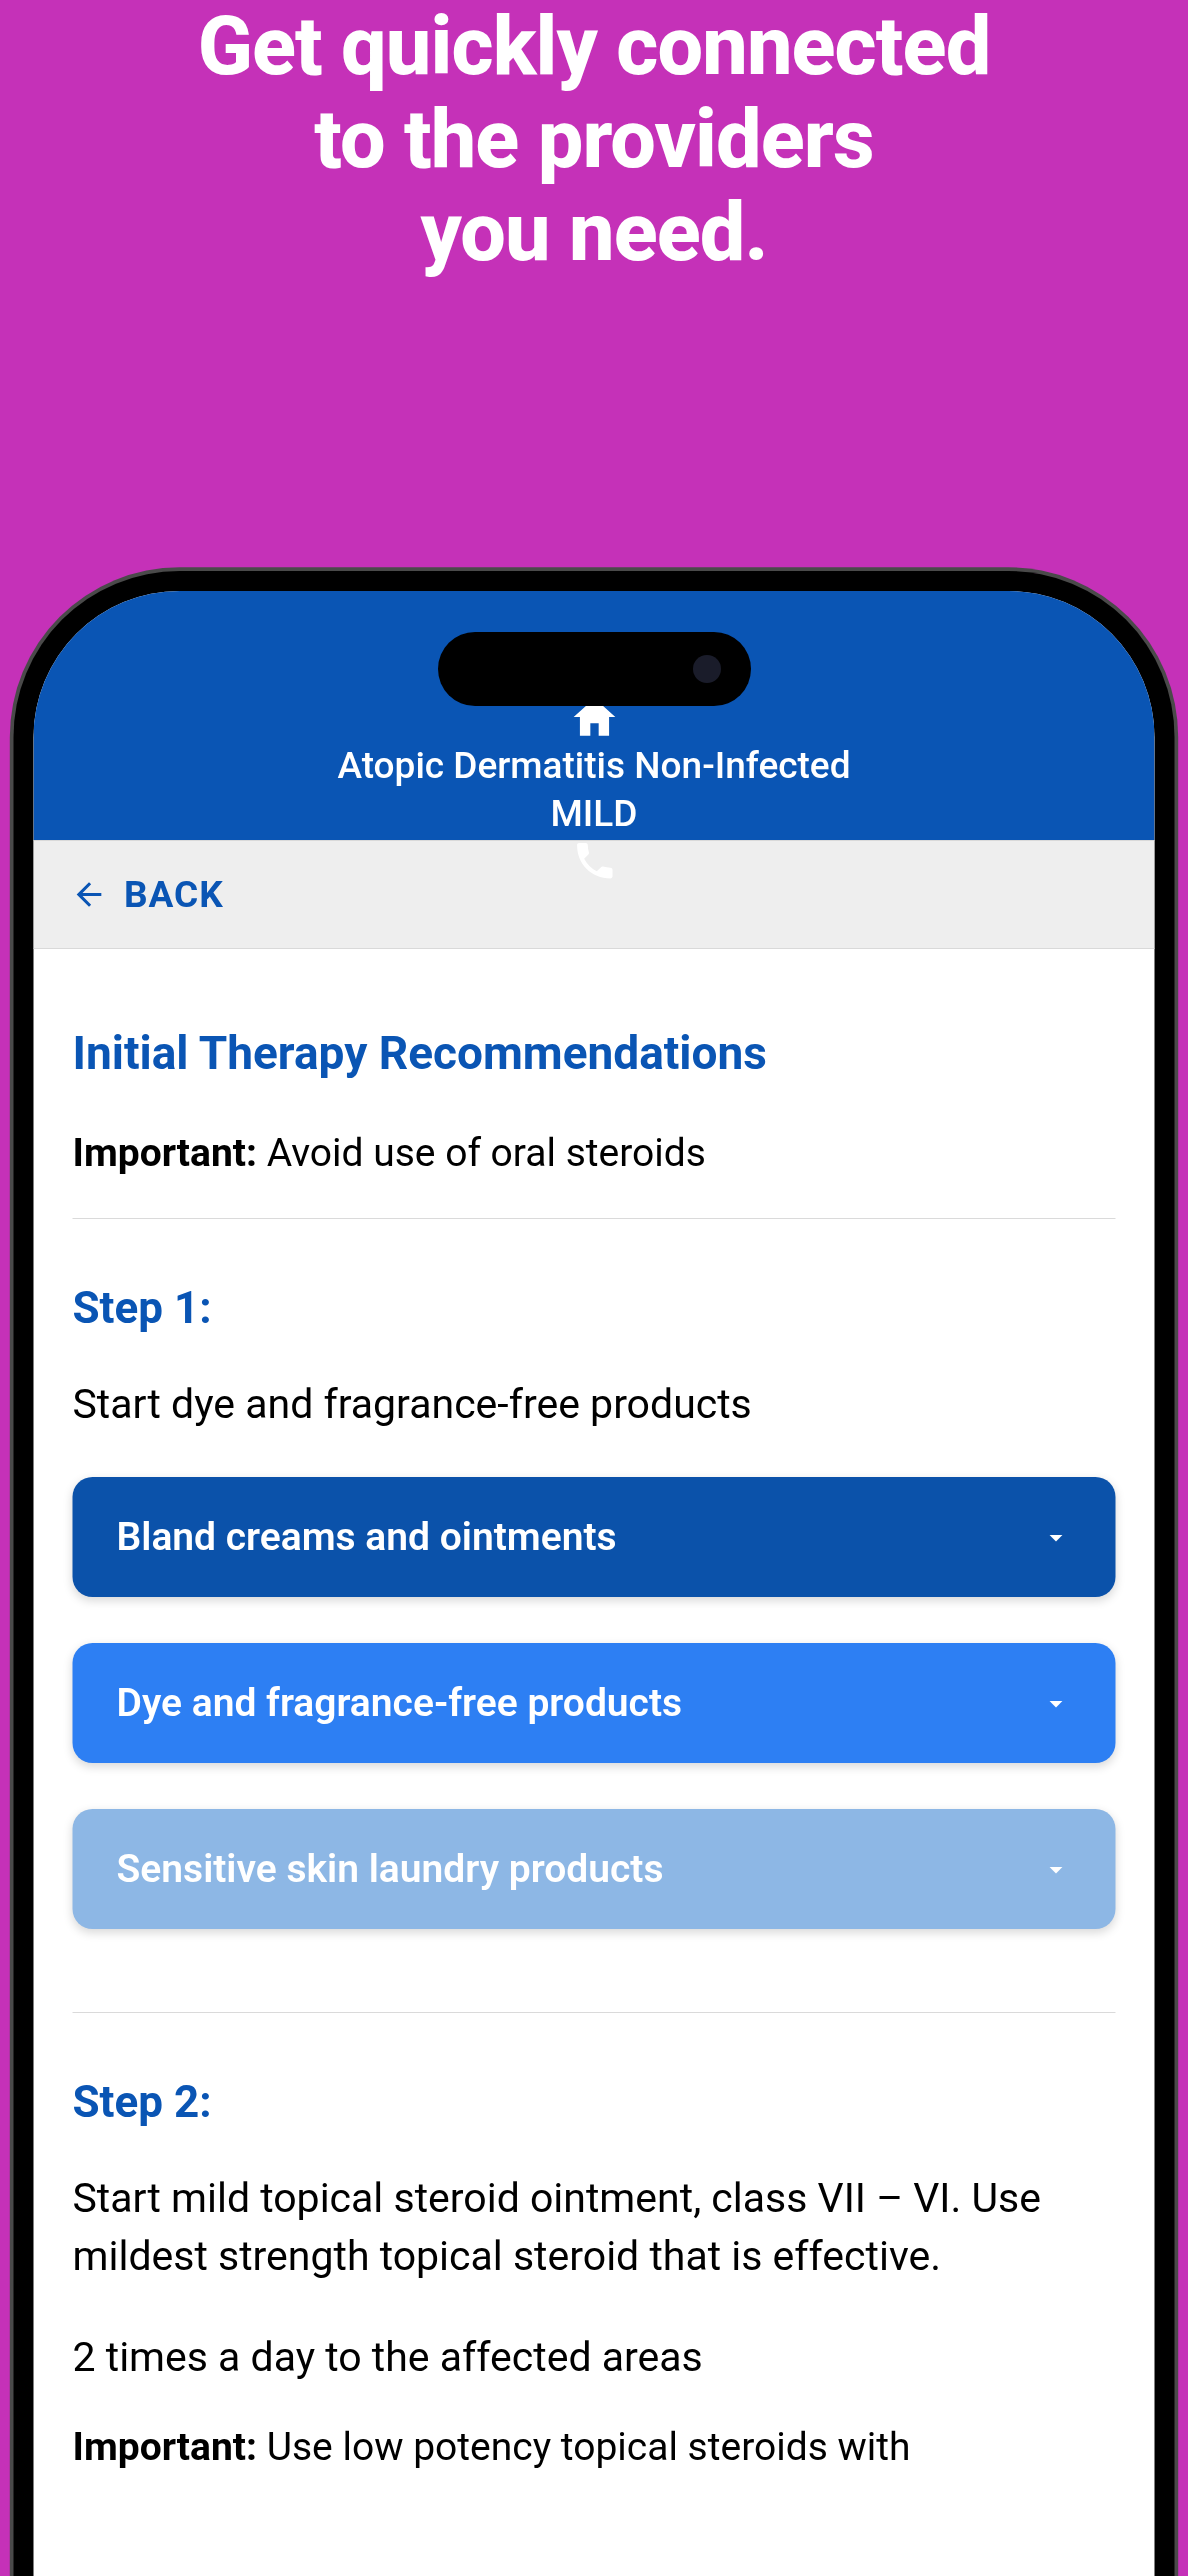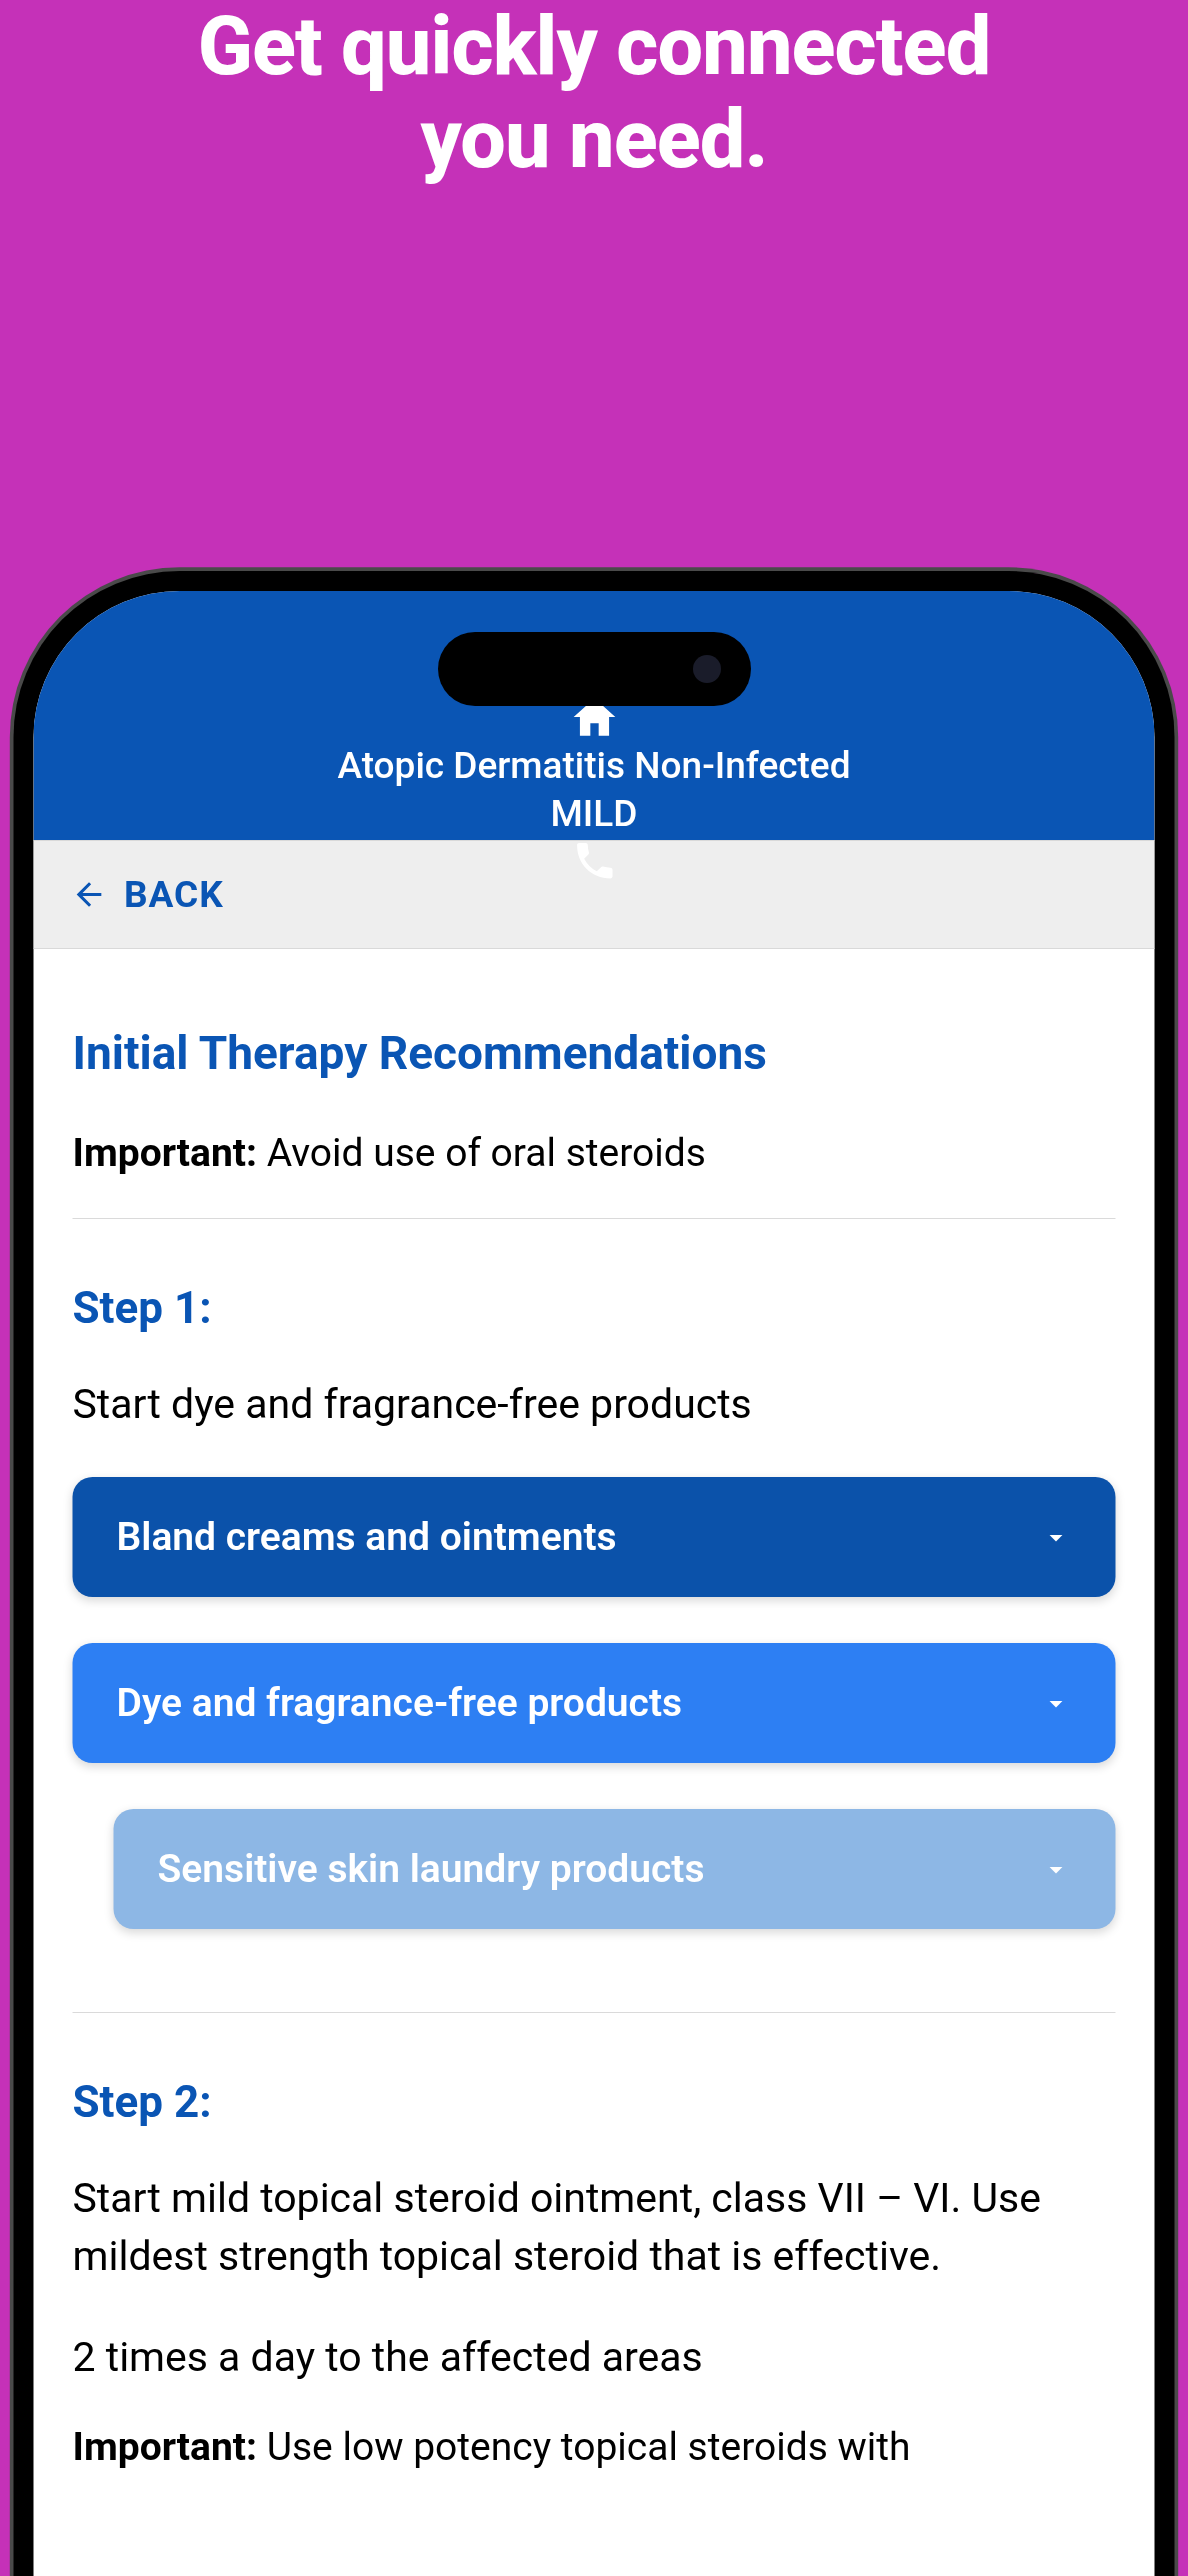--- a/index.html
+++ b/index.html
@@ -175,29 +175,30 @@
     padding: 37px 44px;
     display: flex;
     justify-content: space-between;
     align-items: center;
     margin-bottom: 46px;
     box-shadow: 0 3.7px 9.2px rgba(0,0,0,0.15);
   }
   .acc .chev { display:flex; }
   .acc.dark { background: #0b52aa; }
   .acc.mid  { background: #2d7ff3; }
-  .acc.lite { background: #8db7e5; margin-left: 41px; }
+  .acc.lite { background: #8db7e5; }
 
   .section-gap { height: 37px; }
 </style>
 </head>
 <body>
 
 <div class="promo-hero">
   <div>Get quickly connected</div>
+  <div>to the providers</div>
   <div>you need.</div>
 </div>
 
 <div class="phone-wrap">
   <div class="phone-body">
     <div class="phone-screen">
       <div class="dynamic-island">
         <div class="island-cam"></div>
       </div>
 

